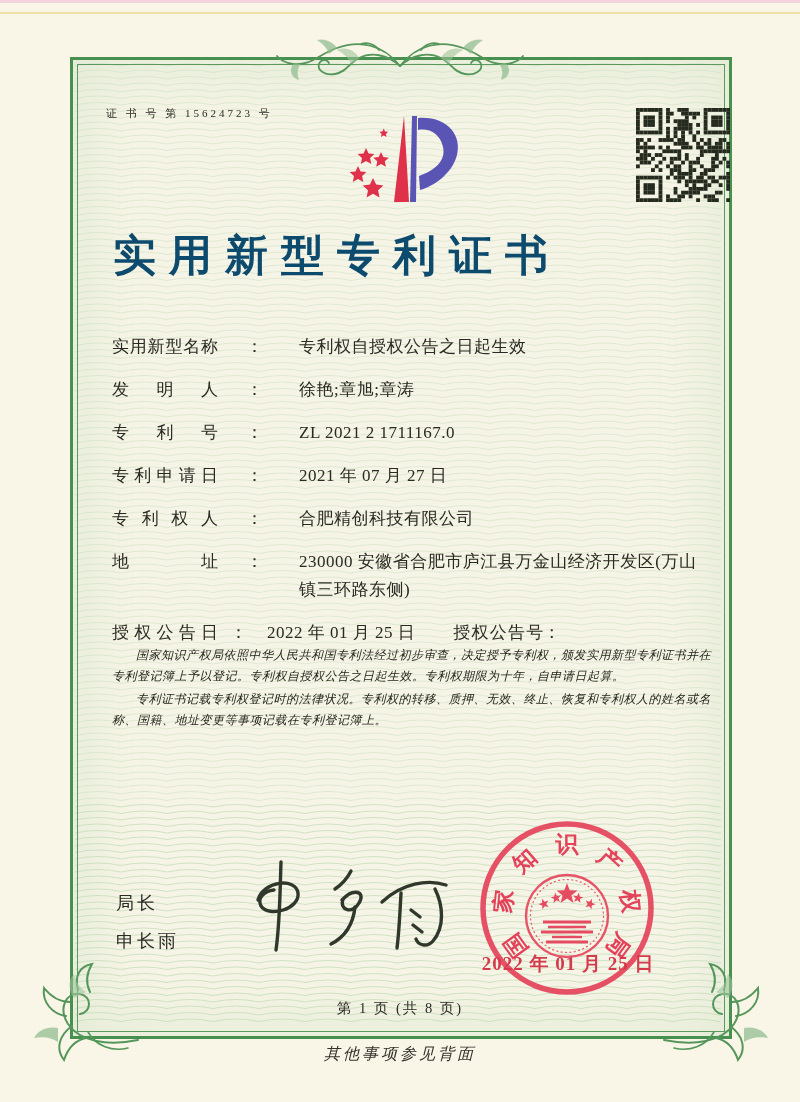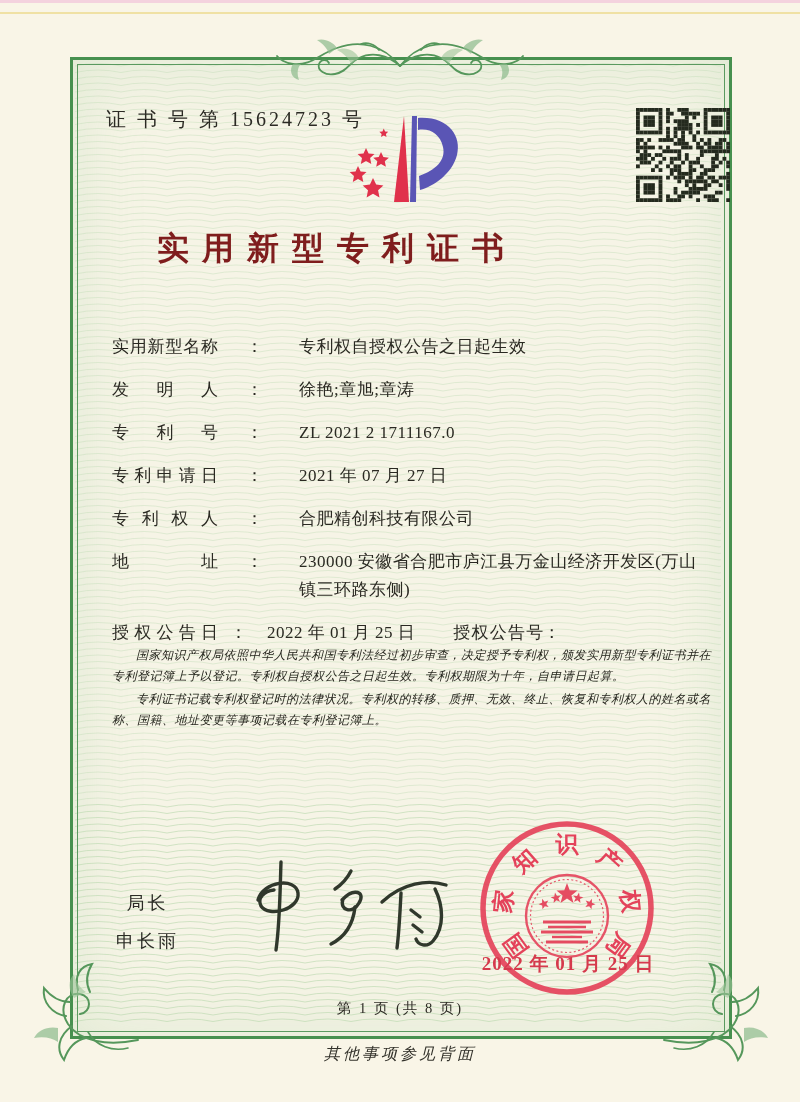--- a/index.html
+++ b/index.html
@@ -9,42 +9,42 @@
   .scan-line-pink{position:absolute;left:0;top:0;width:800px;height:3px;background:#f2c9dc;opacity:.8;}
   .scan-line-yellow{position:absolute;left:0;top:12px;width:800px;height:2px;background:#ecd98d;opacity:.75;}
   .frame{position:absolute;left:70px;top:57px;width:656px;height:976px;
          border:3px solid #47904f;background:#f6f4e6;
          box-shadow:inset 0 0 70px rgba(140,195,140,.22);}
   .frame-inner{position:absolute;left:4px;top:4px;right:4px;bottom:4px;
          border:1px solid #5a9a5f;pointer-events:none;}
   .guilloche{position:absolute;left:2px;top:2px;width:646px;height:966px;}
   .content{position:absolute;left:0;top:0;width:800px;height:1102px;}
 
-  .cert-no{position:absolute;left:106px;top:106px;font-size:20px;color:#2b2a24;letter-spacing:3px;text-align:center;}
+  .cert-no{position:absolute;left:106px;top:106px;font-size:11px;color:#2b2a24;letter-spacing:3px;text-align:center;}
   .logo{position:absolute;left:336px;top:110px;}
   .qr{position:absolute;left:636px;top:108px;width:94px;height:94px;}
   .title{position:absolute;left:0;top:227px;width:661px;text-align:center;
-         font-size:32px;font-weight:600;color:#7f1d1d;letter-spacing:13px;text-indent:13px;}
+         font-size:43px;font-weight:600;color:#0c4a6e;letter-spacing:13px;text-indent:13px;}
 
   .fields{position:absolute;left:112px;top:333px;width:600px;font-size:17px;color:#2a2922;}
   .field{display:flex;margin-bottom:15px;line-height:28px;gap:28px;}
   .field-label{display:inline-block;width:106px;text-align:justify;text-align-last:justify;flex:0 0 106px;}
   .field-colon{flex:0 0 auto;margin-right:8px;}
   .field-value{max-width:468px;letter-spacing:.5px;}
   .grant-row{display:flex;line-height:28px;}
   .grant-left{display:flex;gap:12px;}
   .grant-right{display:flex;margin-left:38px;}
   .grant-right .field-label{width:90px;flex:0 0 90px;}
 
   .paragraphs{position:absolute;left:112px;top:645px;width:602px;
               font-size:12px;line-height:1.74;color:#26261e;font-style:italic;}
   .paragraphs p{margin:0 0 2px 0;text-indent:2em;letter-spacing:.5px;}
 
   .signer{position:absolute;left:116px;top:884px;font-family:"Liberation Sans","DejaVu Sans",sans-serif;
-          font-size:18px;color:#2b2b26;letter-spacing:3px;line-height:38px;text-align:center;}
+          font-size:18px;color:#2b2b26;letter-spacing:3px;line-height:38px;}
   .signature{position:absolute;left:222px;top:840px;}
 
   .seal{position:absolute;left:479px;top:818px;}
   .seal-date{position:absolute;left:468px;top:951px;width:200px;text-align:center;
              font-size:19px;color:#d53a4c;letter-spacing:1px;font-weight:600;}
   .page-info{position:absolute;left:0;top:999px;width:800px;text-align:center;
              font-size:14.5px;color:#2c2b24;letter-spacing:2px;}
   .back-note{position:absolute;left:0;top:1044px;width:800px;text-align:center;
              font-size:16px;color:#33322b;font-style:italic;letter-spacing:3px;}
   .ornament-top{position:absolute;left:275px;top:36px;}

